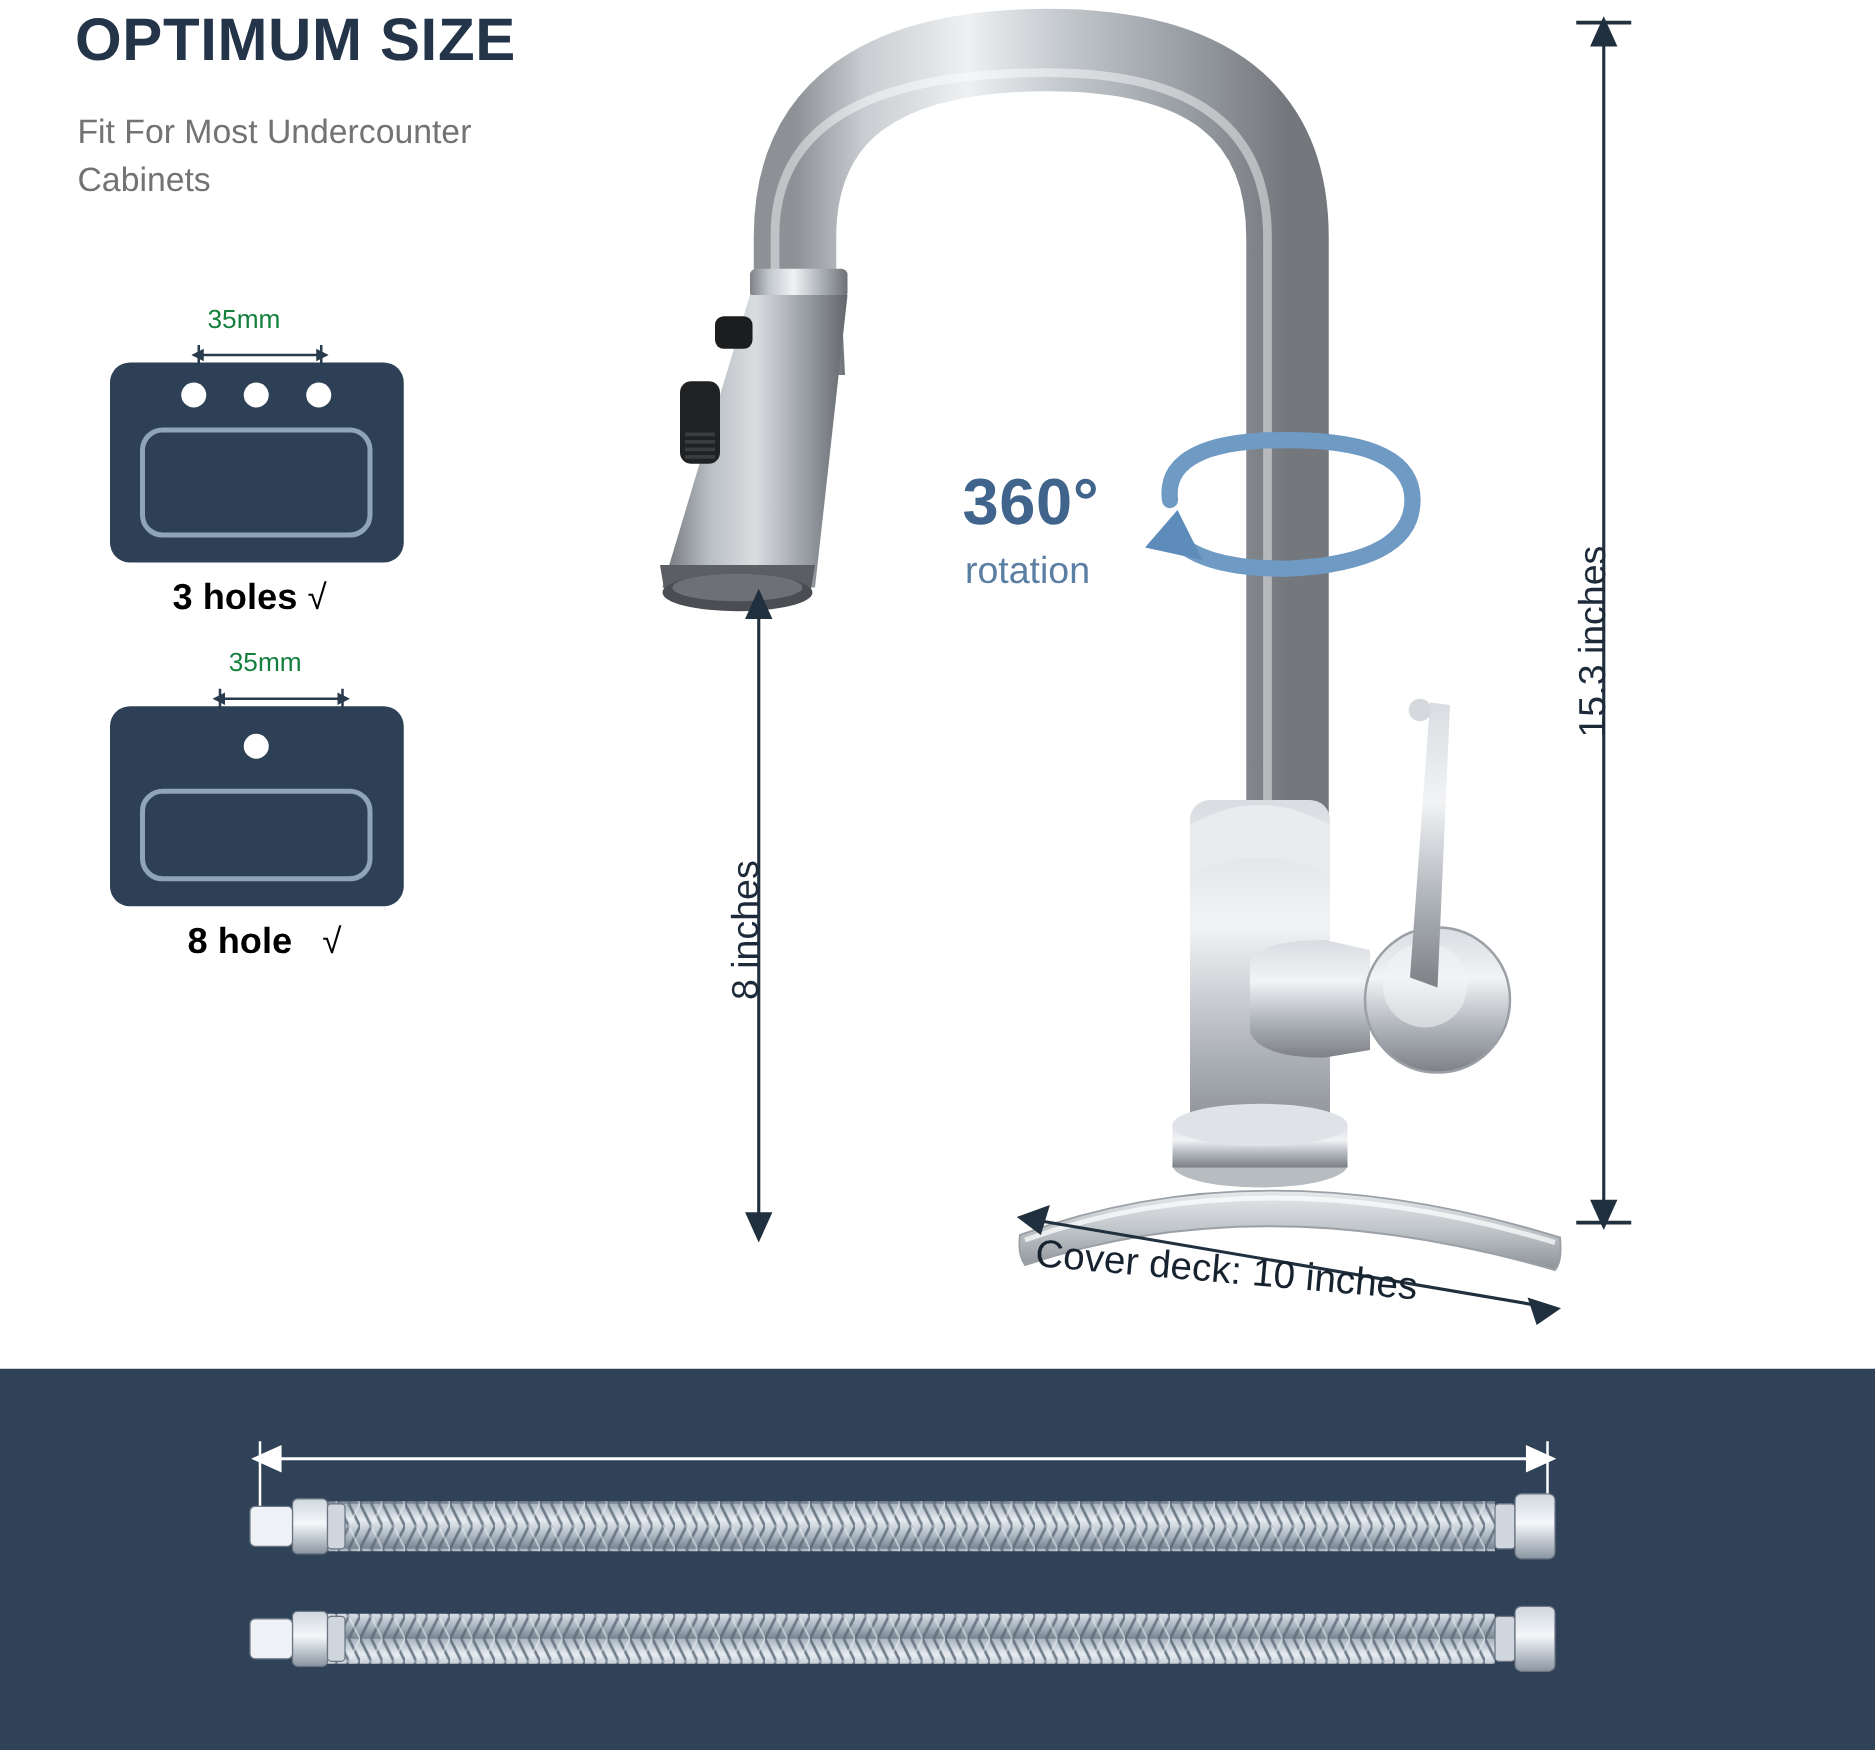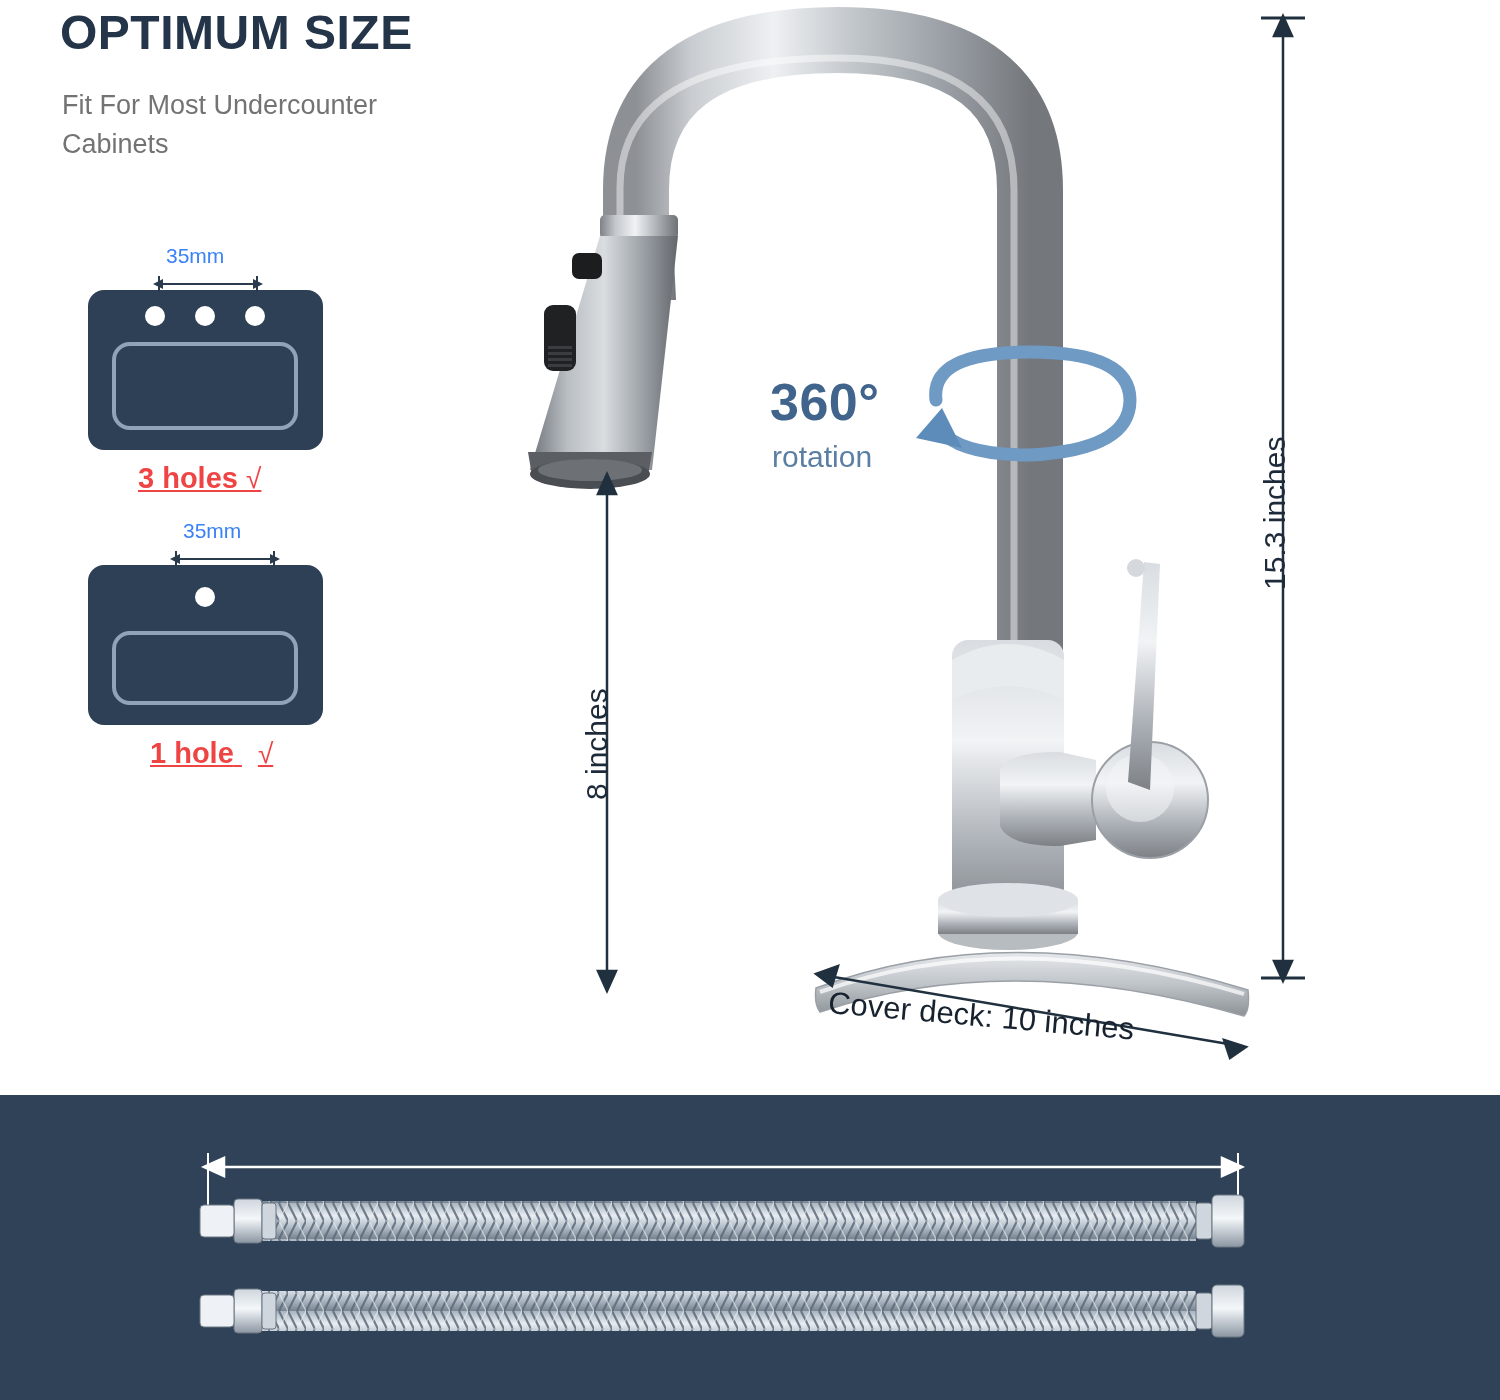--- a/index.html
+++ b/index.html
@@ -61,33 +61,32 @@
     top: 16px;
   }
   .hole.h-left  { left: 57px; }
   .hole.h-mid   { left: 107px; }
   .hole.h-right { left: 157px; }
   .hole.h-single{ left: 107px; top: 86px; }
 
   .mm-label {
     position: absolute;
     font-size: 21px;
-    color: #3b82f6;
+    color: #15803d;
     font-weight: 400;
     white-space: nowrap;
   }
   .mm-arrow { position: absolute; }
 
   .sink-caption {
     position: absolute;
     font-size: 29px;
     font-weight: 700;
-    color: #ef4444;
+    color: #000000;
     white-space: nowrap;
-    text-decoration: underline;
   }
   .sink-caption .check { font-weight: 400; font-size: 28px; }
 
   
   .rot-360 {
     position: absolute;
     left: 770px; top: 372px;
     font-size: 52px;
     font-weight: 700;
     color: #40648c;
@@ -170,21 +169,21 @@
       </div>
       <div class="mm-label" style="left:95px; top:-46px;">35mm</div>
       <svg class="mm-arrow" style="left:82px; top:-16px;" width="110" height="20">
         <line x1="6" y1="10" x2="104" y2="10" stroke="#2b3b4e" stroke-width="2"></line>
         <polygon points="0,10 10,5 10,15" fill="#2b3b4e"></polygon>
         <polygon points="110,10 100,5 100,15" fill="#2b3b4e"></polygon>
         <line x1="6" y1="2" x2="6" y2="18" stroke="#2b3b4e" stroke-width="2"></line>
         <line x1="104" y1="2" x2="104" y2="18" stroke="#2b3b4e" stroke-width="2"></line>
       </svg>
       <div class="sink-caption" style="left:62px; top:172px;">
-        <span>1 hole</span>
+        <span>8 hole</span>
         <span class="check" style="margin-left:16px;">√</span>
       </div>
     </div>
 
     <svg class="abs-svg" width="1500" height="1095">
       <defs>
         <linearGradient id="steel" x1="0" y1="0" x2="1" y2="0">
           <stop offset="0%" stop-color="#8d9196"></stop>
           <stop offset="14%" stop-color="#c9cdd1"></stop>
           <stop offset="35%" stop-color="#eef0f2"></stop>

